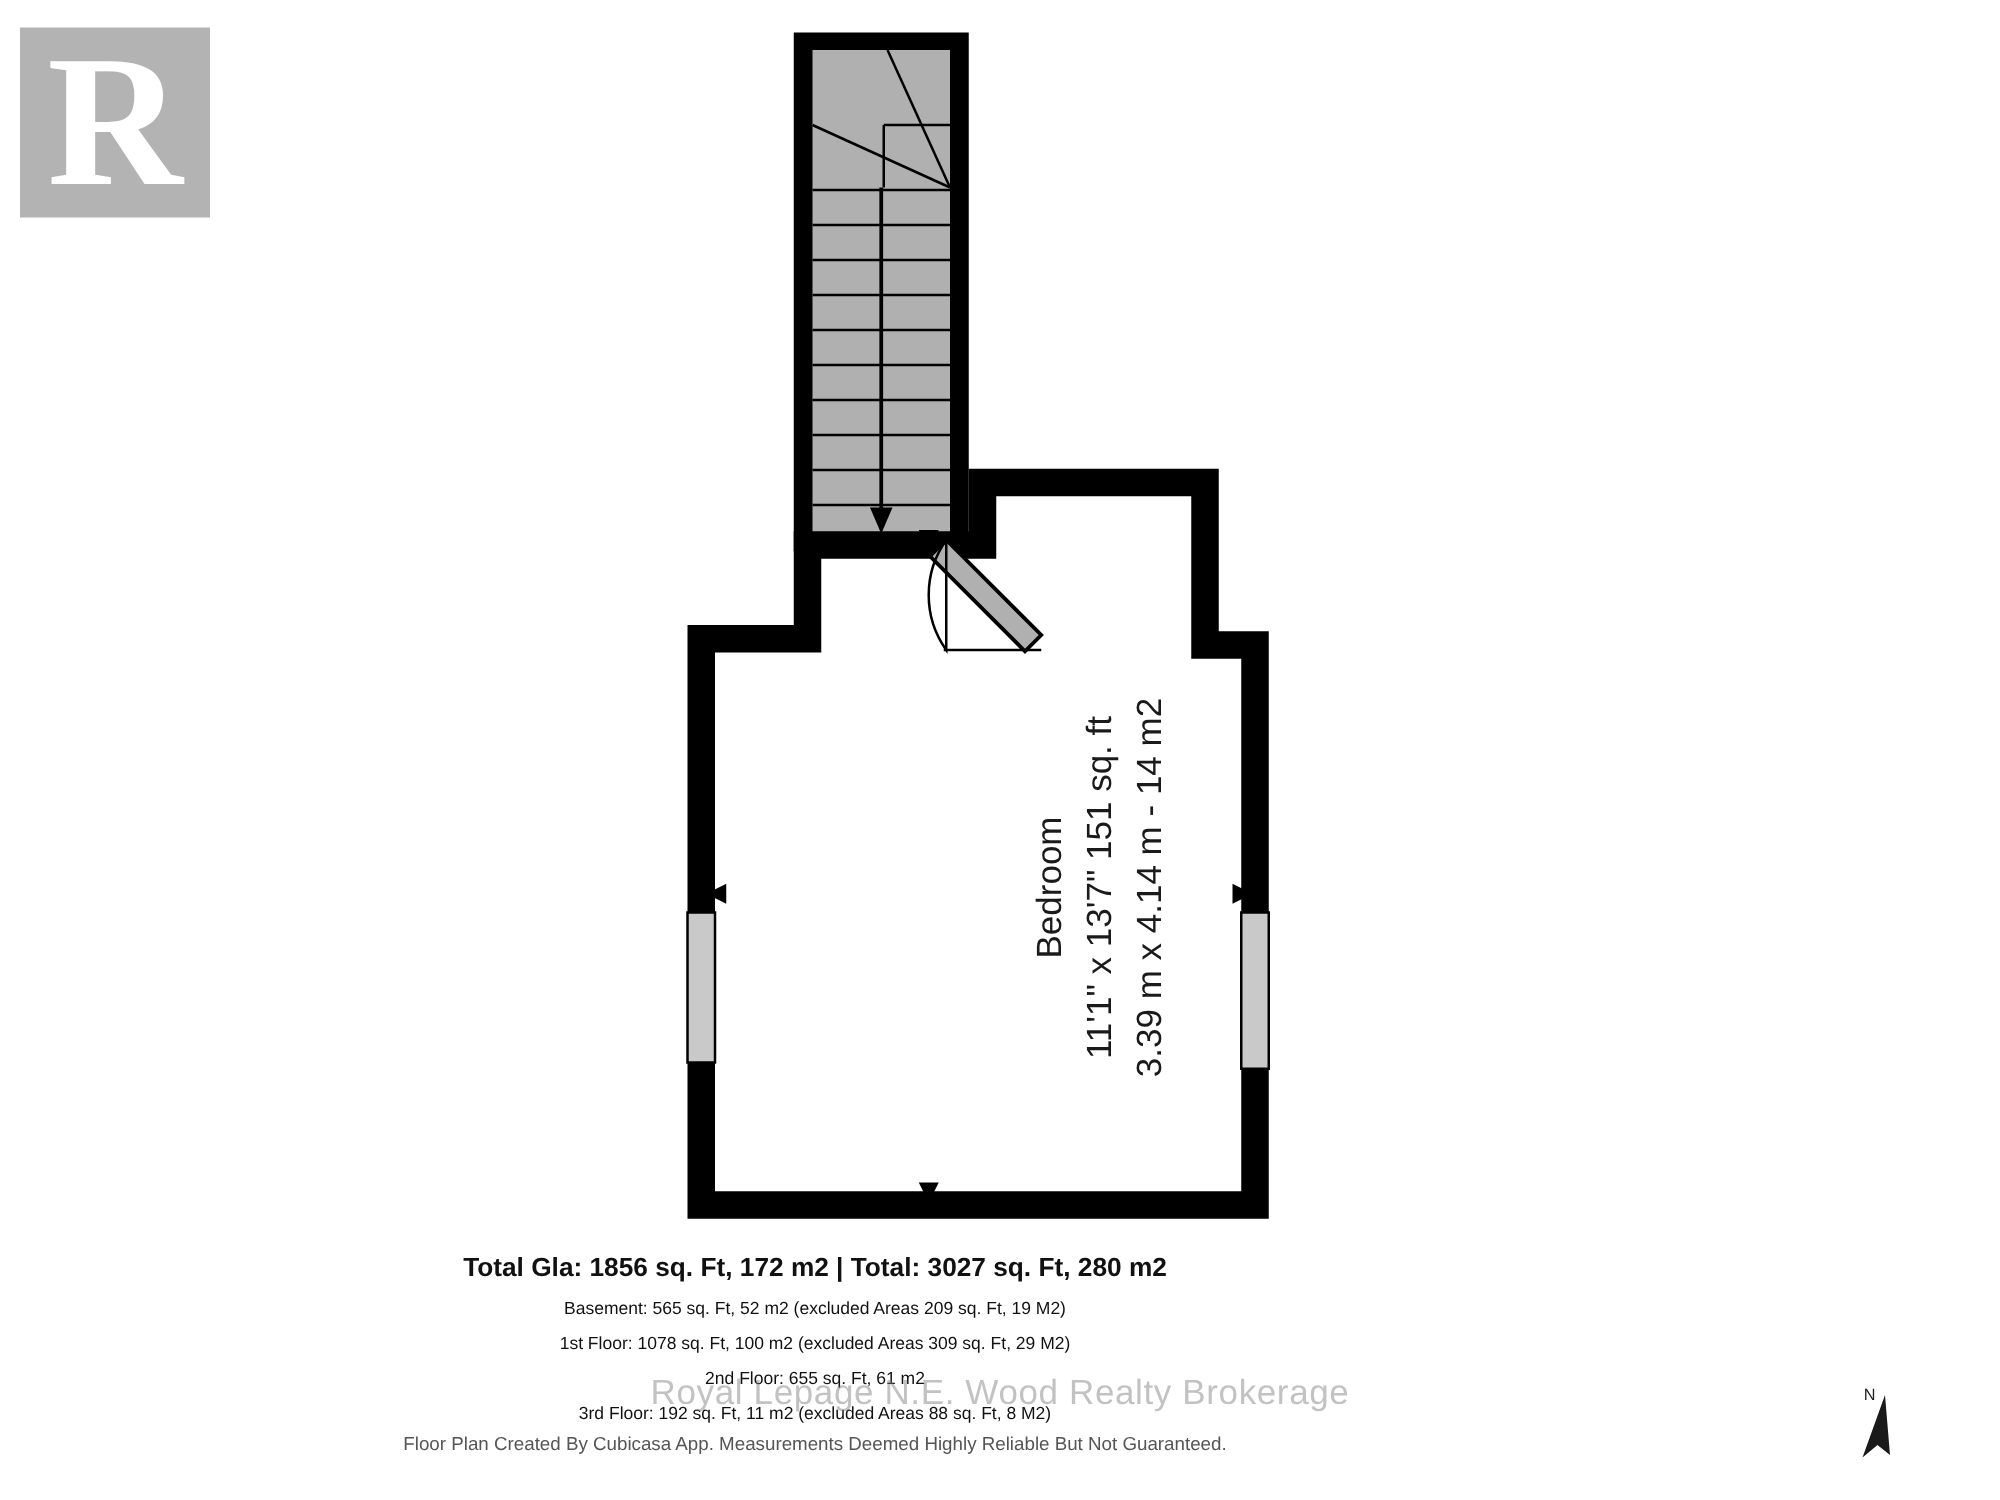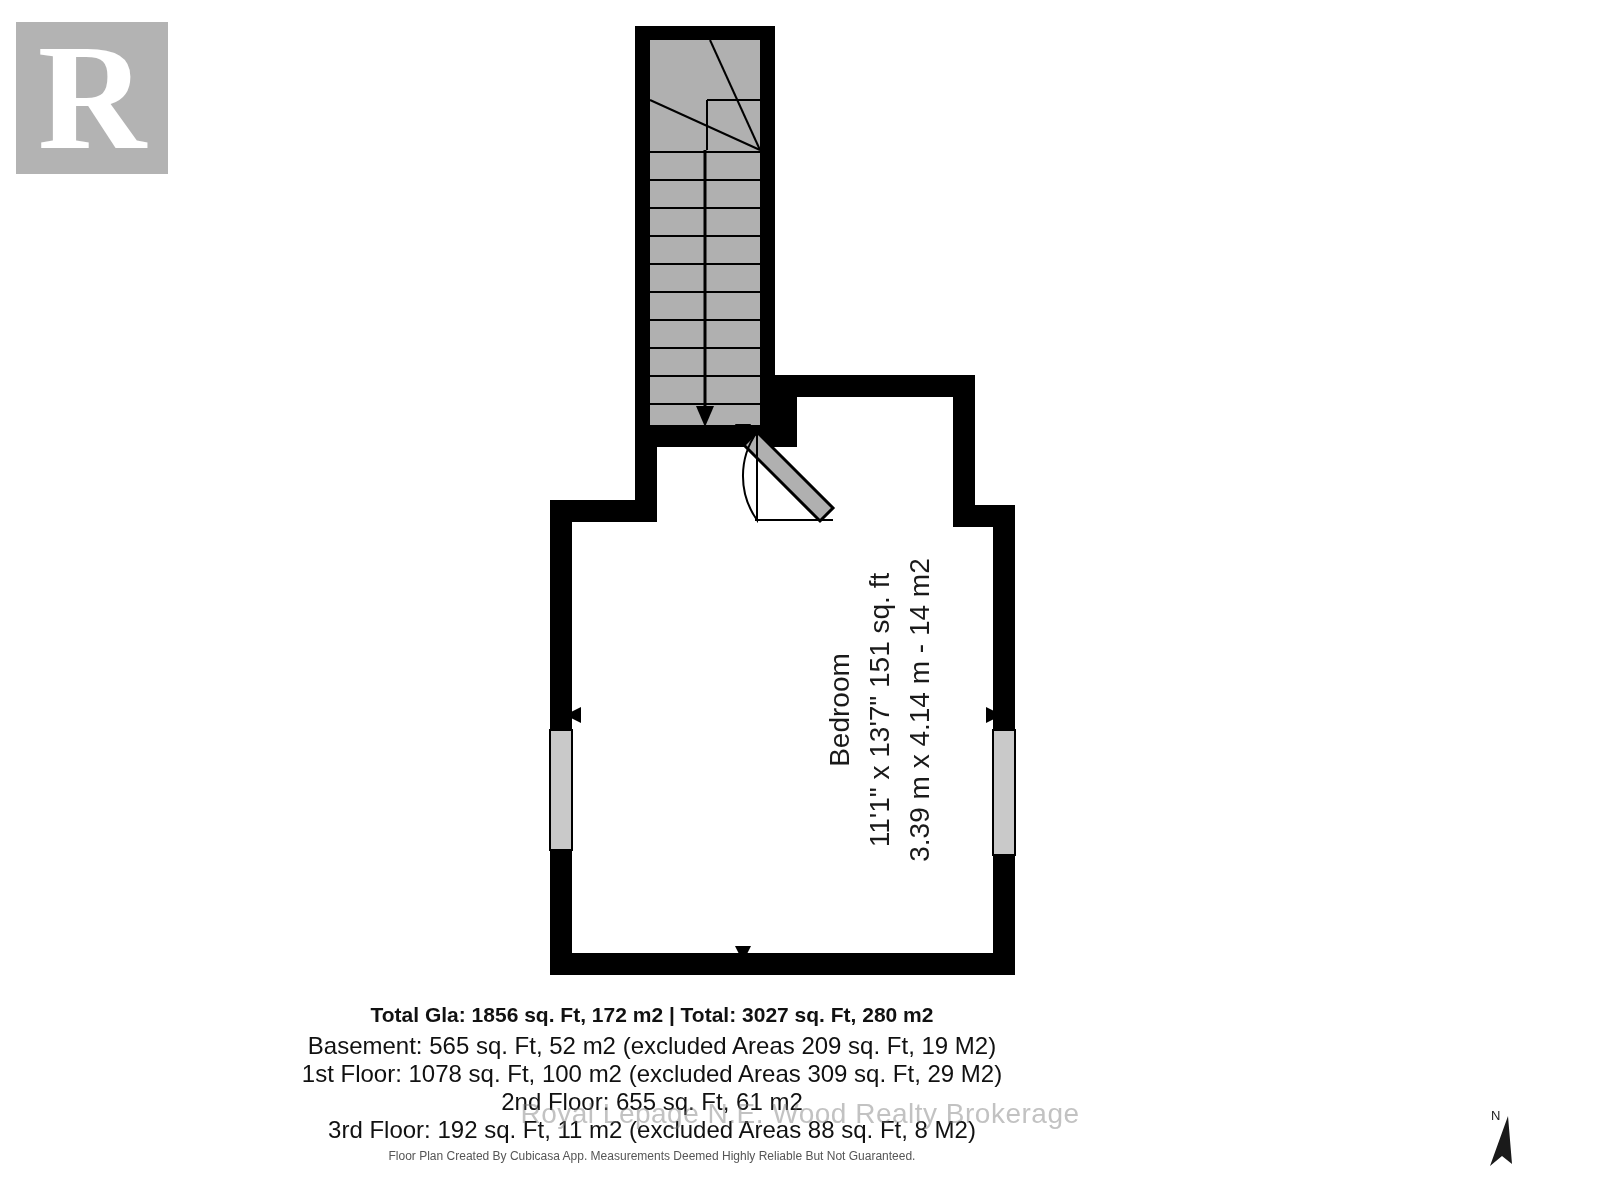--- a/index.html
+++ b/index.html
@@ -97,25 +97,25 @@
     text-align: center;
     color: #111111;
   }
   .summary .total {
     font-size: 21px;
     font-weight: bold;
     line-height: 30px;
     margin-bottom: 2px;
   }
   .summary .row {
-    font-size: 24px;
+    font-size: 14px;
     line-height: 28px;
   }
   .summary .credit {
-    font-size: 12px;
+    font-size: 15px;
     color: #555555;
     line-height: 20px;
     margin-top: 2px;
   }
 
   
   .watermark {
     position: absolute;
     left: 0;
     top: 1098px;

